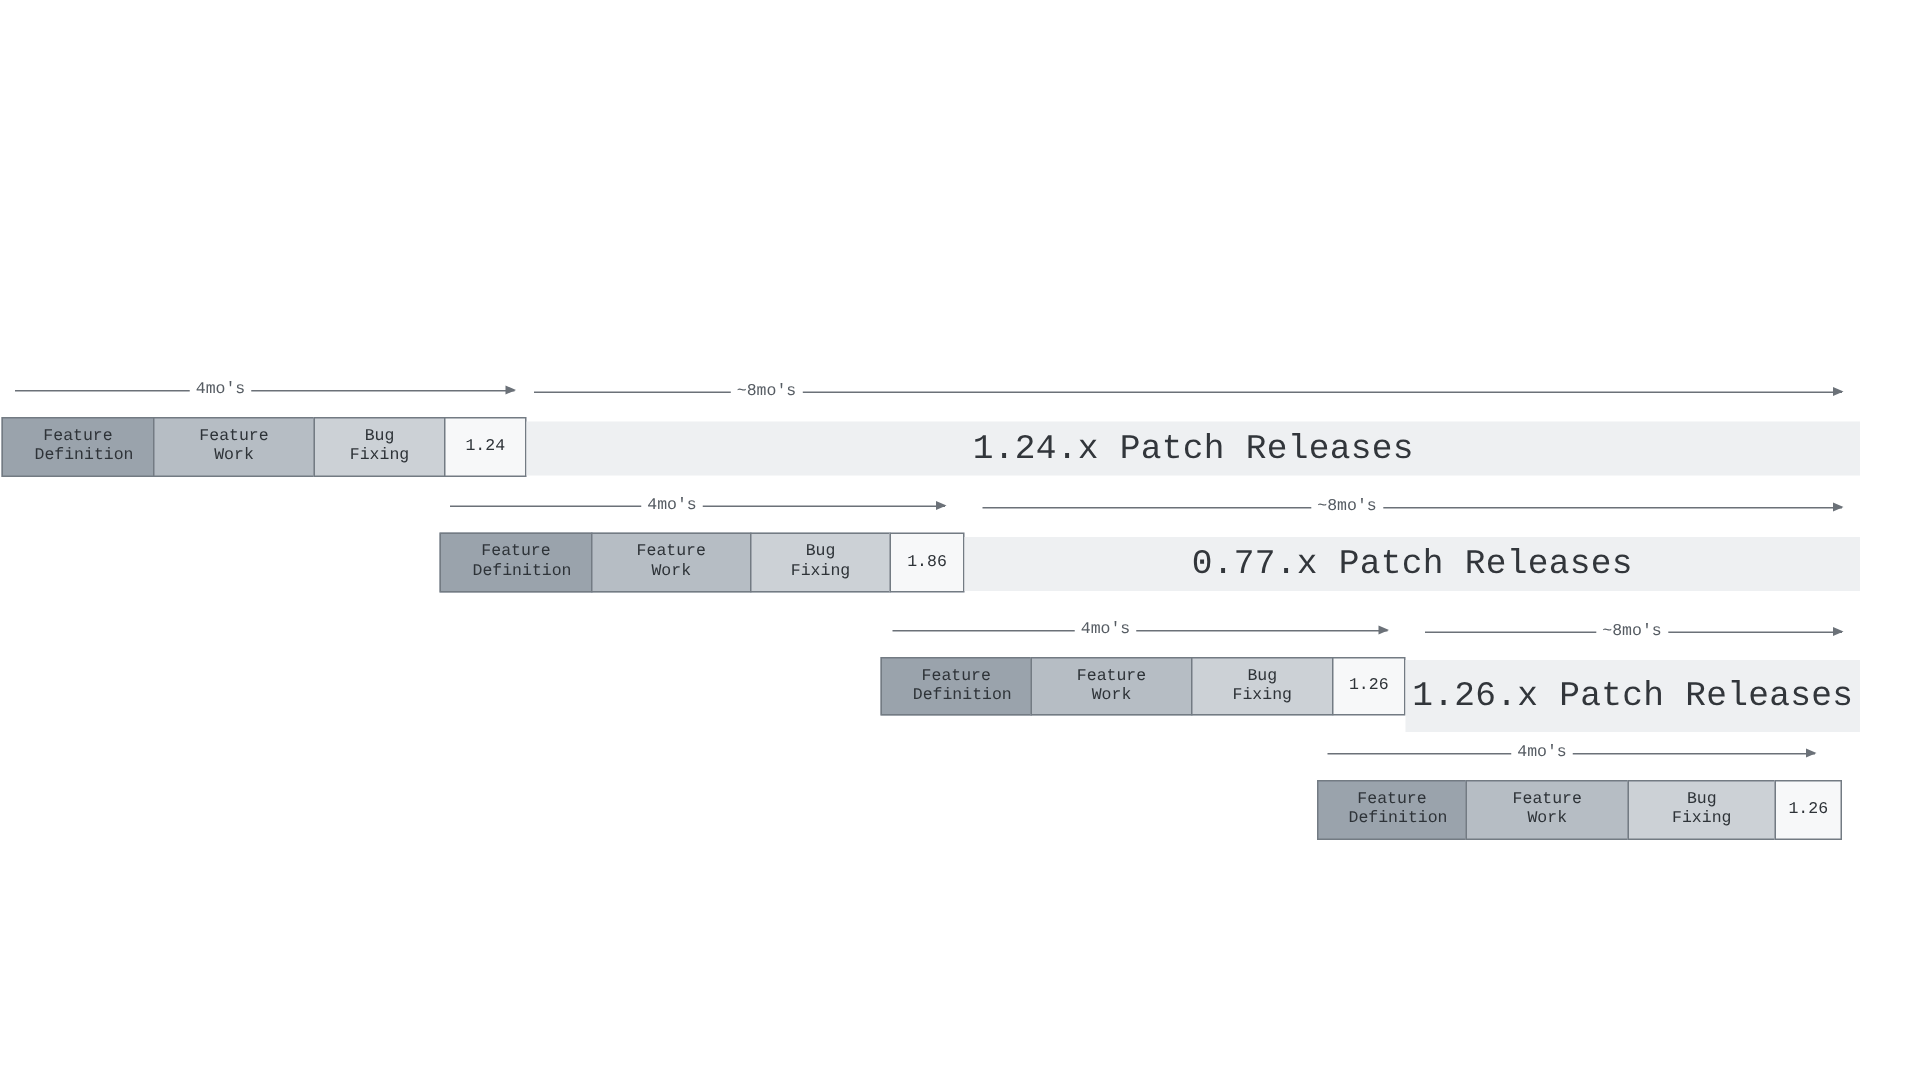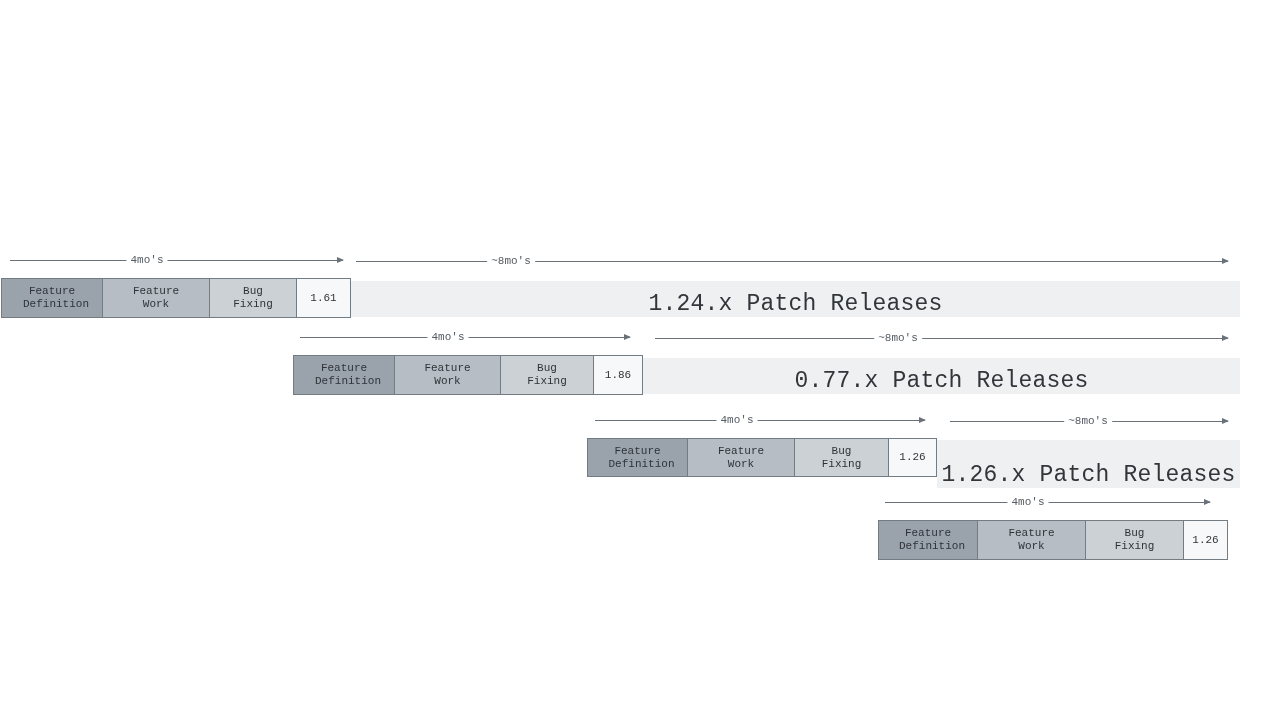--- a/index.html
+++ b/index.html
@@ -49,21 +49,21 @@
   .pbox .ptext{display:inline-block;max-width:58px;}
   .pbox.def{background:var(--phase-definition, #9aa3ac);}
   .pbox.work{background:var(--phase-work, #b6bdc4);}
   .pbox.bug{background:var(--phase-bugfix, #ccd1d6);}
   .pbox.ver{background:var(--version-box, #f7f8f9);font-size:11px;}
   .pbox.ver .vtext{max-width:none;}
   .patchbar{
     position:absolute;
     background:var(--patch-bar, #eef0f2);
     display:flex;
-    align-items:flex-end;
+    align-items:center;
     justify-content:center;
   }
   .patchbar .patchtext{
     font-size:23px;
     color:var(--patch-text, #32363b);
     white-space:nowrap;
     letter-spacing:0.2px;
   }
 </style>
 </head>
@@ -80,21 +80,21 @@
     <div class="pbox def" style="left:1px;top:278px;width:102px;height:40px">
         <span class="ptext">Feature Definition</span>
       </div>
     <div class="pbox work" style="left:102px;top:278px;width:108px;height:40px">
         <span class="ptext">Feature Work</span>
       </div>
     <div class="pbox bug" style="left:209px;top:278px;width:88px;height:40px">
         <span class="ptext">Bug Fixing</span>
       </div>
     <div class="pbox ver" style="left:296px;top:278px;width:55px;height:40px">
-        <span class="vtext">1.61</span>
+        <span class="vtext">1.24</span>
       </div>
 
     <div class="patchbar" style="left:351px;top:281px;width:889px;height:36px">
       <span class="patchtext">1.24.x Patch Releases</span>
     </div>
   </div>
 
   <div>
     <div class="arrow" style="left:300px;top:337px;width:330px"></div>
     <div class="arrow-label" style="left:448px;top:330px">4mo's</div>

